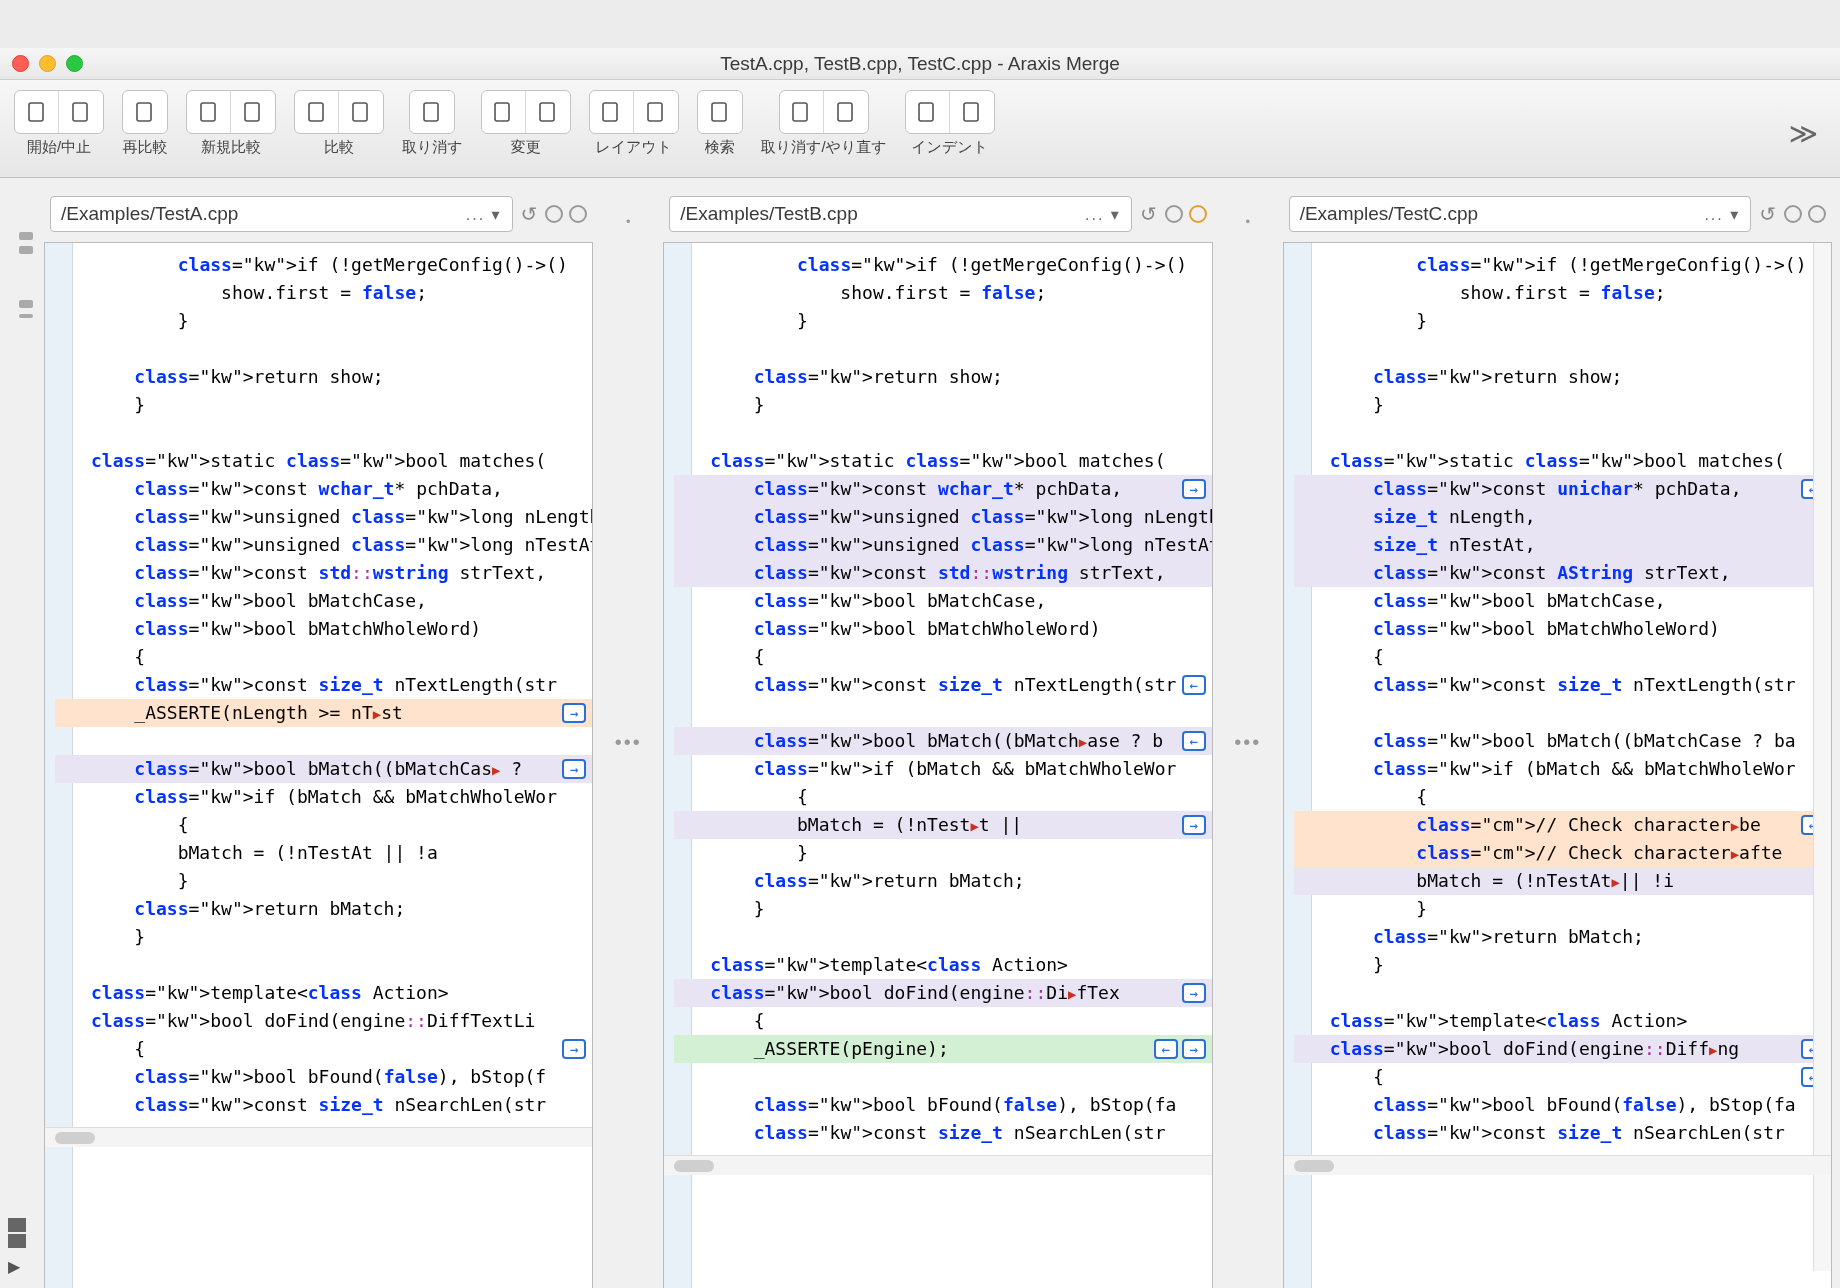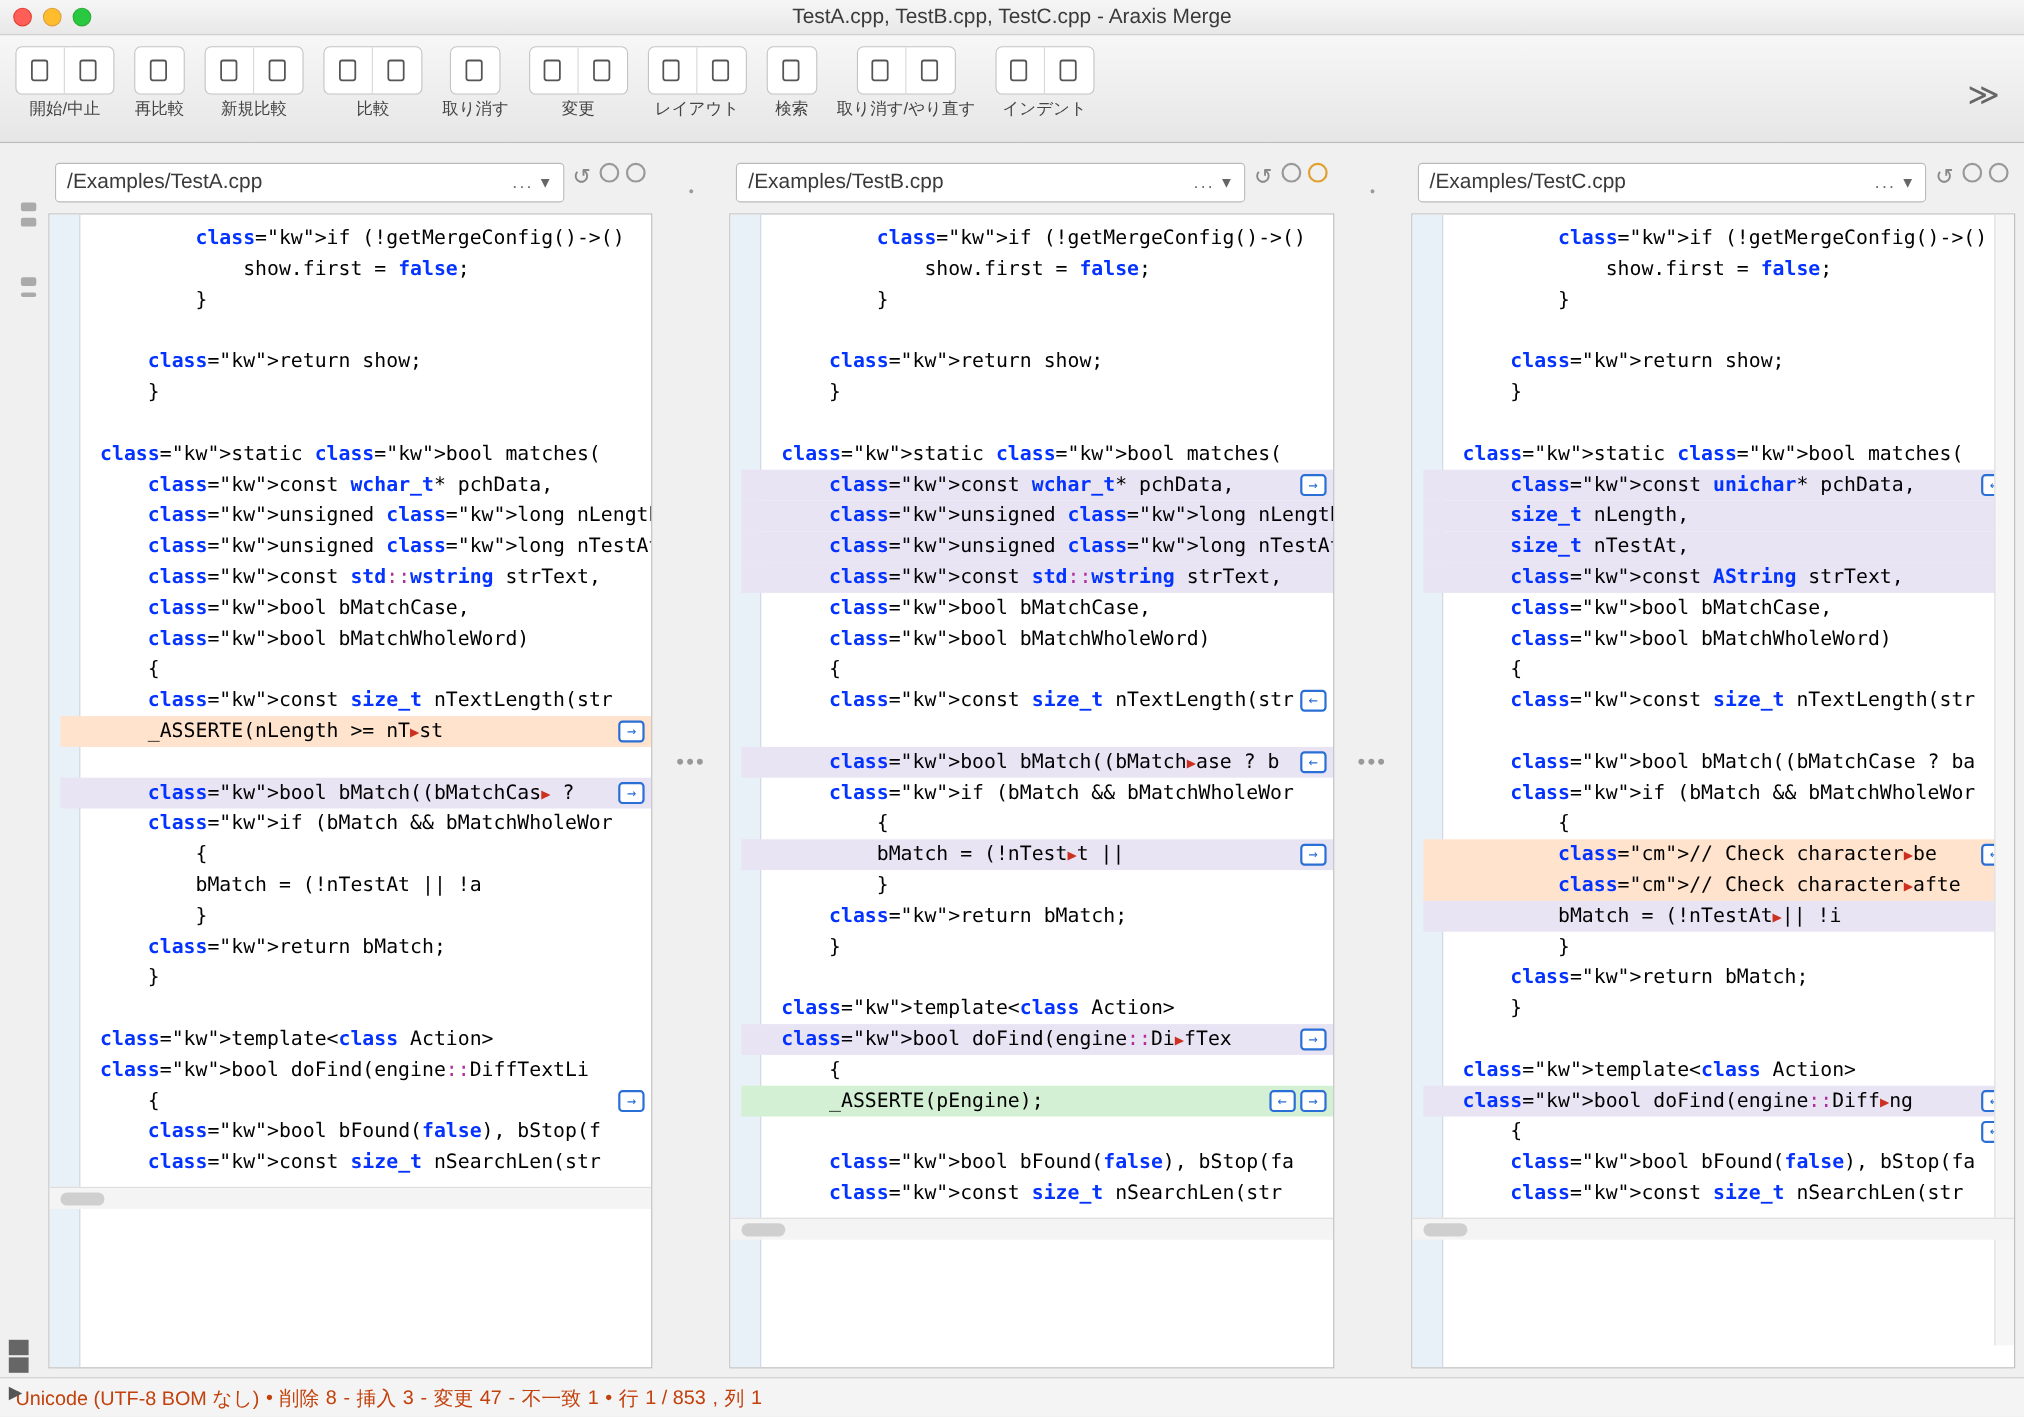--- a/index.html
+++ b/index.html
@@ -1,35 +1,35 @@
 <!DOCTYPE html>
 <html><head>
 <meta charset="utf-8">
 <style>
 * { box-sizing: border-box; margin: 0; padding: 0; }
 body { font-family: -apple-system, "Helvetica Neue", Arial, sans-serif; font-size: 13px; background: #ececec; width: 1840px; height: 1288px; overflow: hidden; color: #333; }
-.titlebar { height: 32px; background: linear-gradient(#f6f6f6,#e8e8e8); border-bottom: 1px solid #ccc; display: flex; align-items: center; padding: 0 12px; position: relative; }
+.titlebar { height: 32px; background: linear-gradient(#f6f6f6,#e8e8e8); border-bottom: 1px solid #ccc; display: flex; align-items: center; padding: 0 12px; position: relative; margin-top: 48px; }
 .traffic { display: flex; gap: 10px; }
 .tl { width: 17px; height: 17px; border-radius: 50%; }
 .tl.r { background: #ff5f57; border: 1px solid #e33e32; }
 .tl.y { background: #ffbd2e; border: 1px solid #e09e3e; }
 .tl.g { background: #28c940; border: 1px solid #2aab36; }
 .title { position: absolute; left: 50%; transform: translateX(-50%); font-size: 19px; color: #3a3a3a; }
 .toolbar { height: 98px; background: linear-gradient(#f7f7f7,#e6e6e6); border-bottom: 1px solid #bbb; display: flex; align-items: flex-start; padding: 10px 14px 0 14px; gap: 18px; }
 .tgroup { display: flex; flex-direction: column; align-items: center; gap: 4px; }
 .tbtns { display: flex; background: #fff; border: 1px solid #c4c4c4; border-radius: 6px; height: 44px; overflow: hidden; }
 .tbtn { width: 44px; display: flex; align-items: center; justify-content: center; border-right: 1px solid #d8d8d8; cursor: pointer; color: #555; }
 .tbtn:last-child { border-right: none; }
 .tlabel { font-size: 15px; color: #444; }
 .overflow { margin-left: auto; font-size: 28px; color: #666; align-self: center; cursor: pointer; padding: 0 8px; }
 .workspace { display: flex; height: calc(100% - 32px - 98px - 36px); background: #f0f0f0; padding: 14px 8px 8px 8px; gap: 0; }
 .sidecol { width: 36px; display: flex; flex-direction: column; align-items: center; padding-top: 40px; gap: 6px; }
 .side-mark { width: 14px; height: 8px; background: #aaa; border-radius: 2px; }
 .pane { flex: 1; display: flex; flex-direction: column; min-width: 0; }
-.pane-header { display: flex; align-items: flex-start; gap: 8px; padding: 4px 6px 10px 6px; }
+.pane-header { display: flex; align-items: center; gap: 8px; padding: 4px 6px 10px 6px; }
 .pathbox { flex: 1; height: 36px; background: #fff; border: 1px solid #bbb; border-radius: 4px; display: flex; align-items: center; padding: 0 10px; font-size: 19px; color: #3a3a3a; justify-content: space-between; }
 .pathbox .dots { color: #666; font-size: 16px; letter-spacing: 2px; }
 .hdricons { display: flex; gap: 6px; align-items: center; }
 .hdricon { width: 18px; height: 18px; border-radius: 50%; border: 2px solid #999; display: inline-block; }
 .editor { flex: 1; background: #fff; border: 1px solid #bbb; position: relative; overflow: hidden; }
 .code { font-family: "Menlo","Consolas",monospace; font-size: 18px; line-height: 28px; padding: 8px 0 8px 10px; white-space: pre; color: #000; position: relative; }
 .kw { color: #0433ff; font-weight: 600; }
 .op { color: #b02e9e; }
 .gutter { position: absolute; left: 0; top: 0; bottom: 0; width: 28px; background: #e8f0f8; border-right: 1px solid #d0d8e0; }
 .hl-del { background: #ffe3cc; }

